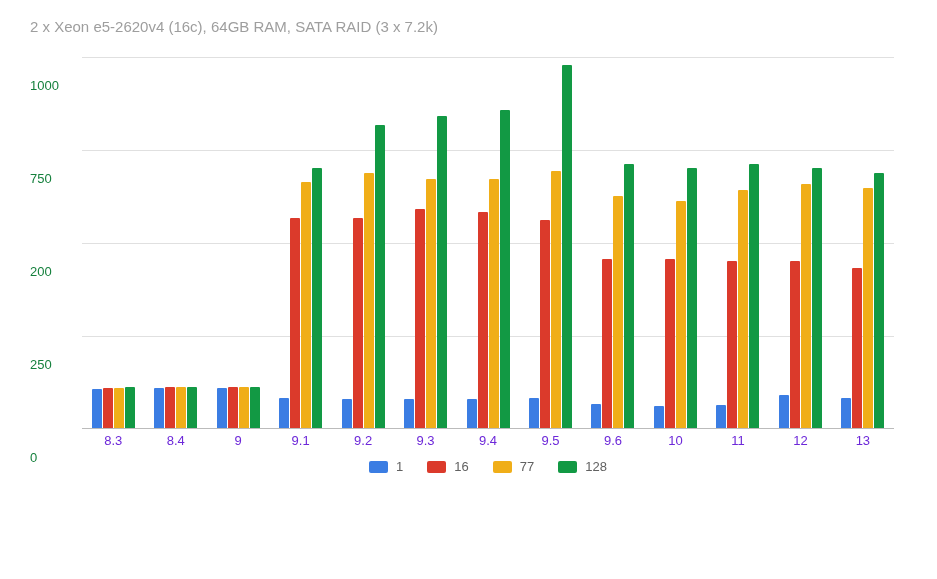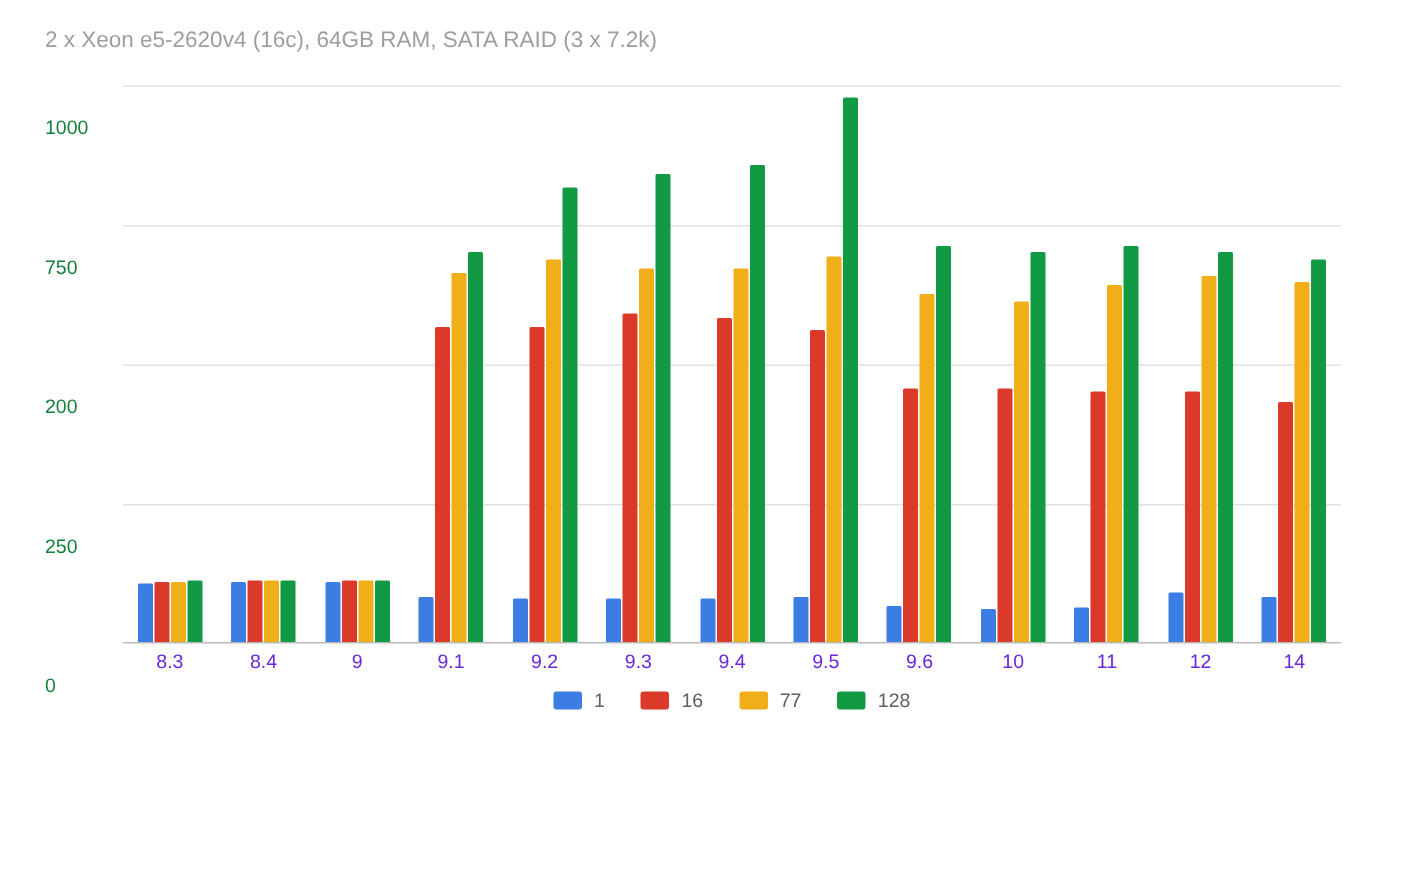--- a/index.html
+++ b/index.html
@@ -220,21 +220,21 @@
         <div class="xlabel">9</div>
         <div class="xlabel">9.1</div>
         <div class="xlabel">9.2</div>
         <div class="xlabel">9.3</div>
         <div class="xlabel">9.4</div>
         <div class="xlabel">9.5</div>
         <div class="xlabel">9.6</div>
         <div class="xlabel">10</div>
         <div class="xlabel">11</div>
         <div class="xlabel">12</div>
-        <div class="xlabel">14</div>
+        <div class="xlabel">13</div>
       </div>
 
     <div class="legend" id="legend" style="top: 410px;"><span class="legend-item">
           <span class="swatch c0"></span>
           <span>1</span>
         </span><span class="legend-item">
           <span class="swatch c1"></span>
           <span>16</span>
         </span><span class="legend-item">
           <span class="swatch c2"></span>

